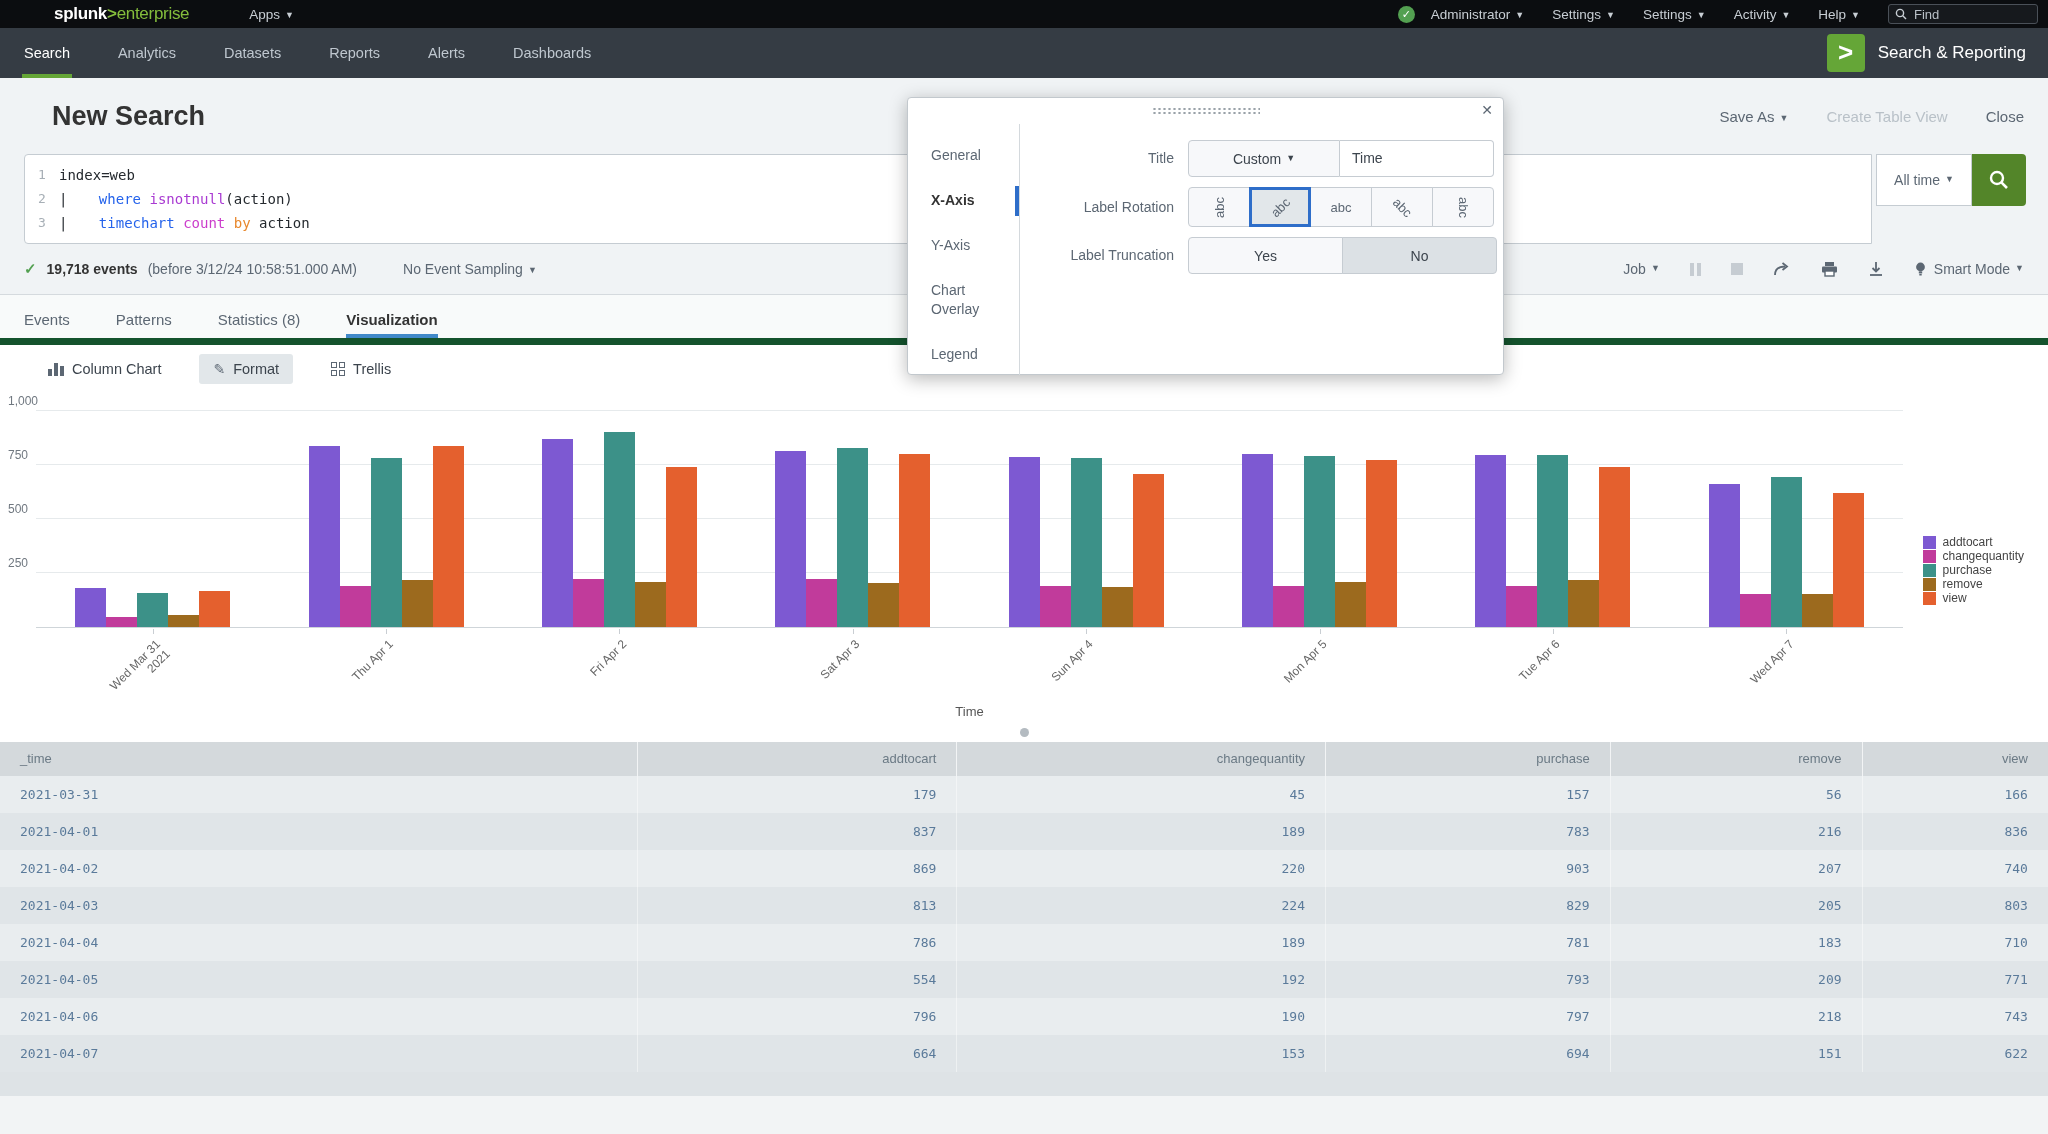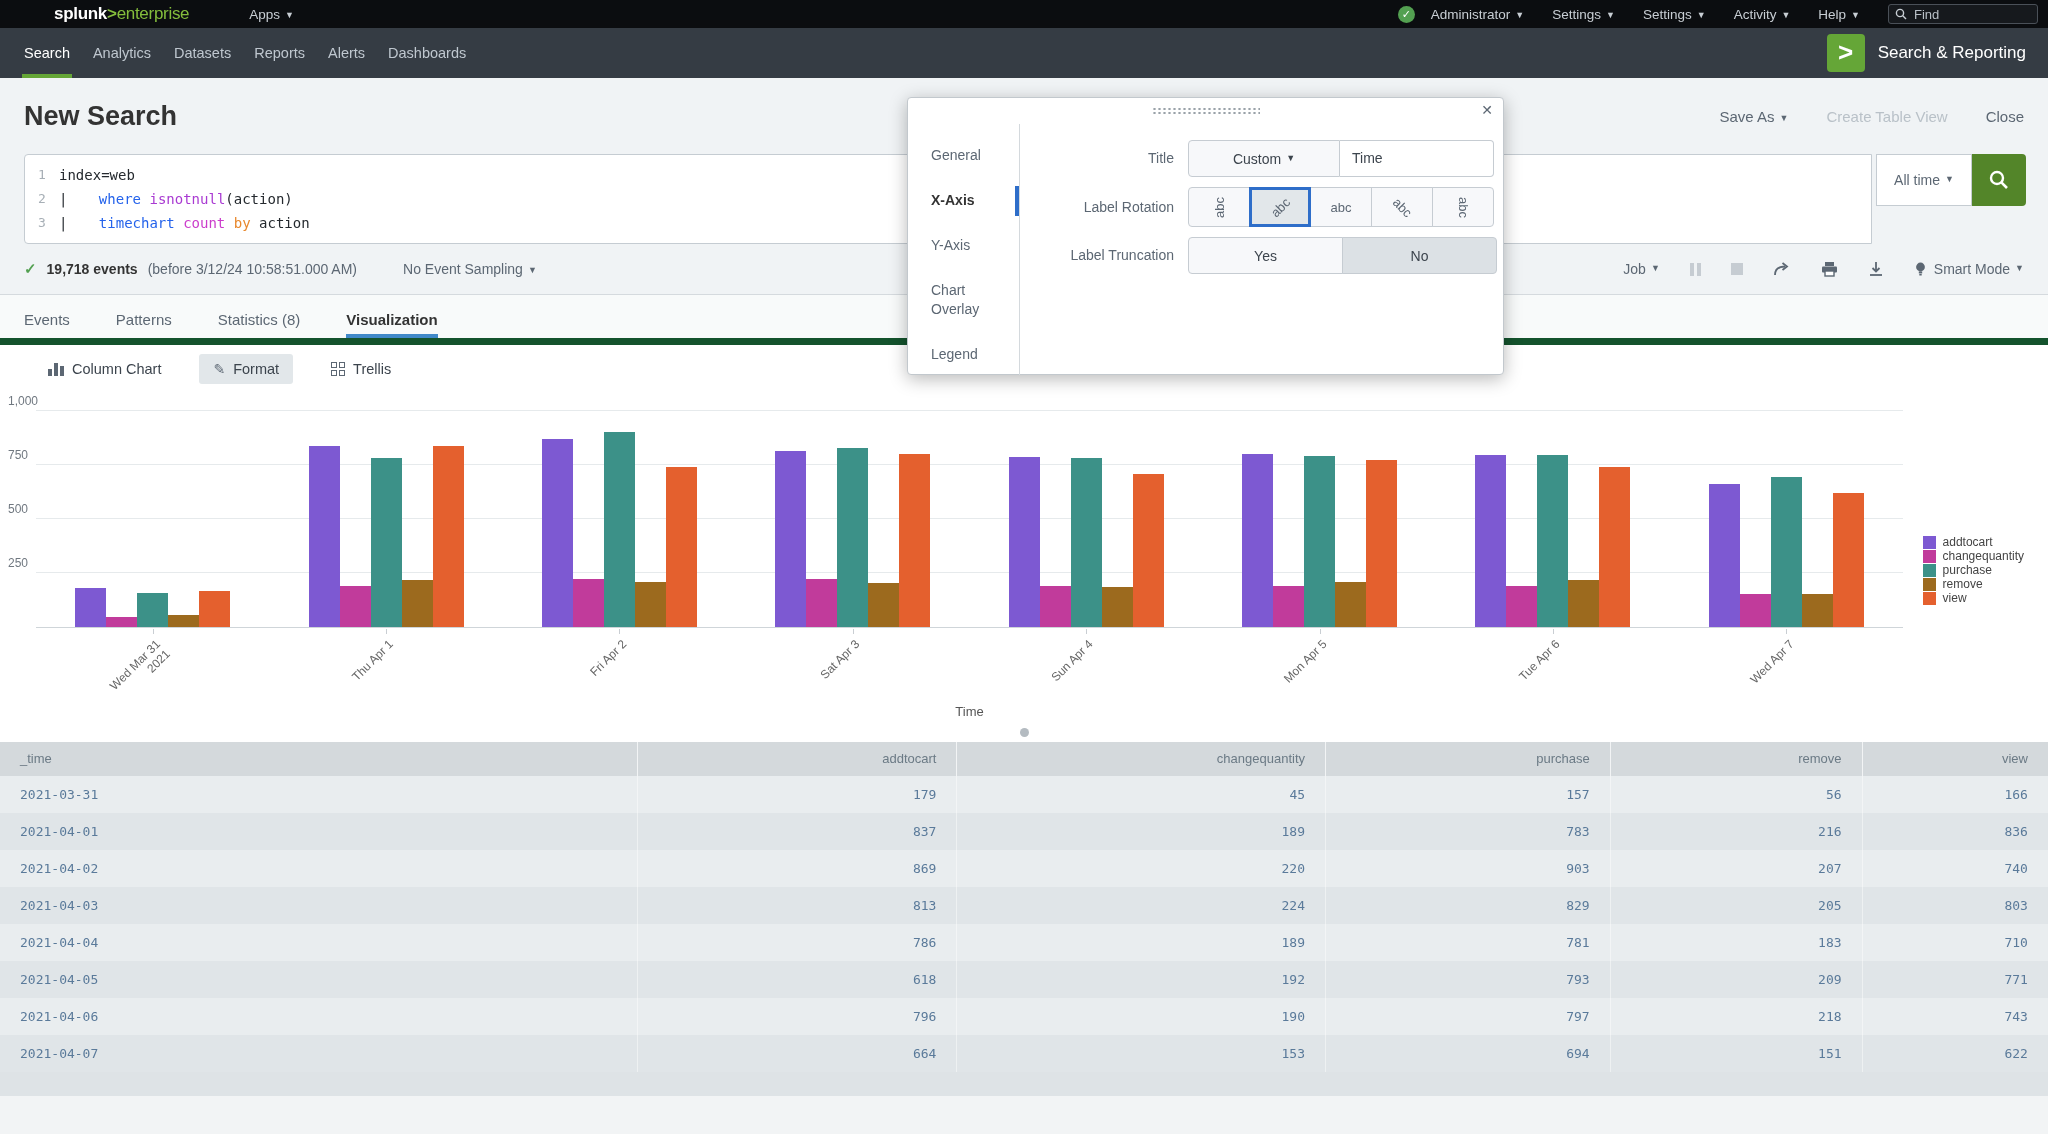--- a/index.html
+++ b/index.html
@@ -17,32 +17,32 @@
   .top-spacer { flex:1; }
   .status-circle { width:17px; height:17px; border-radius:50%; background:#53a051; color:#fff; font-size:11px; line-height:17px; text-align:center; margin-right:16px; }
   .top-menu { margin-right:28px; cursor:pointer; white-space:nowrap; }
   .caret { font-size:9px; position:relative; top:-1px; margin-left:5px; }
   .find-box { width:150px; height:20px; background:#16191d; border:1px solid #4a5058; border-radius:3px; display:flex; align-items:center; padding:0 6px; margin-right:10px; }
   .find-box input { background:transparent; border:none; outline:none; color:#c8ced4; font-size:13px; width:110px; margin-left:5px; font-family:"Liberation Sans",sans-serif; }
   .find-box input::placeholder { color:#b9c0c7; }
 
   
   .appbar { height:50px; background:#353c44; display:flex; align-items:center; }
-  .appbar-items { display:flex; gap:23px; padding-left:24px; }
+  .appbar-items { display:flex; gap:48px; padding-left:24px; }
   .appbar-item { color:#bfc7cf; font-size:14.5px; line-height:50px; height:50px; position:relative; cursor:pointer; white-space:nowrap; }
   .appbar-item.active { color:#ffffff; }
   .appbar-item.active::after { content:""; position:absolute; left:-2px; right:-2px; bottom:0; height:4px; background:#65a637; }
   .appbar-right { margin-left:auto; display:flex; align-items:center; margin-right:22px; }
   .app-badge { width:38px; height:38px; background:#65a637; border-radius:4px; color:#fff; font-weight:bold; font-size:26px; line-height:36px; text-align:center; }
   .app-name { color:#fff; font-size:17px; margin-left:13px; white-space:nowrap; }
 
   
   .header-area { background:#f0f3f5; border-bottom:1px solid #d5dade; }
   .title-row { height:76px; display:flex; align-items:center; padding:0 24px; }
-  .page-title { font-size:27px; font-weight:bold; color:#333; }
+  .page-title { font-size:27px; font-weight:bold; color:#333;margin-left:28px; }
   .title-actions { margin-left:auto; display:flex; gap:38px; font-size:15px; color:#5c6773; align-items:center; }
   .action-disabled { color:#b9c1c8; }
   .title-actions > div { cursor:pointer; white-space:nowrap; }
 
   .editor-row { display:flex; align-items:flex-start; padding:0 22px 0 24px; }
   .editor-box { flex:1; background:#fff; border:1px solid #c5ccd2; border-radius:4px 0 0 4px; min-height:88px; padding:8px 0; font-family:"DejaVu Sans Mono", monospace; font-size:14px; }
   .ed-line { display:flex; line-height:24px; }
   .ed-num { width:34px; text-align:center; color:#a7afb6; font-size:13px; flex:none; }
   .ed-code { white-space:pre; color:#24292e; }
   .tok-plain { color:#24292e; }
@@ -478,21 +478,21 @@
         <div class="t-row odd">
           <div class="t-cell al-l" style="width: 31.1%;">2021-04-04</div>
           <div class="t-cell al-r" style="width: 15.6%;">786</div>
           <div class="t-cell al-r" style="width: 18%;">189</div>
           <div class="t-cell al-r" style="width: 13.9%;">781</div>
           <div class="t-cell al-r" style="width: 12.3%;">183</div>
           <div class="t-cell al-r" style="width: 9.1%;">710</div>
         </div>
         <div class="t-row even">
           <div class="t-cell al-l" style="width: 31.1%;">2021-04-05</div>
-          <div class="t-cell al-r" style="width: 15.6%;">618</div>
+          <div class="t-cell al-r" style="width: 15.6%;">554</div>
           <div class="t-cell al-r" style="width: 18%;">192</div>
           <div class="t-cell al-r" style="width: 13.9%;">793</div>
           <div class="t-cell al-r" style="width: 12.3%;">209</div>
           <div class="t-cell al-r" style="width: 9.1%;">771</div>
         </div>
         <div class="t-row odd">
           <div class="t-cell al-l" style="width: 31.1%;">2021-04-06</div>
           <div class="t-cell al-r" style="width: 15.6%;">796</div>
           <div class="t-cell al-r" style="width: 18%;">190</div>
           <div class="t-cell al-r" style="width: 13.9%;">797</div>

